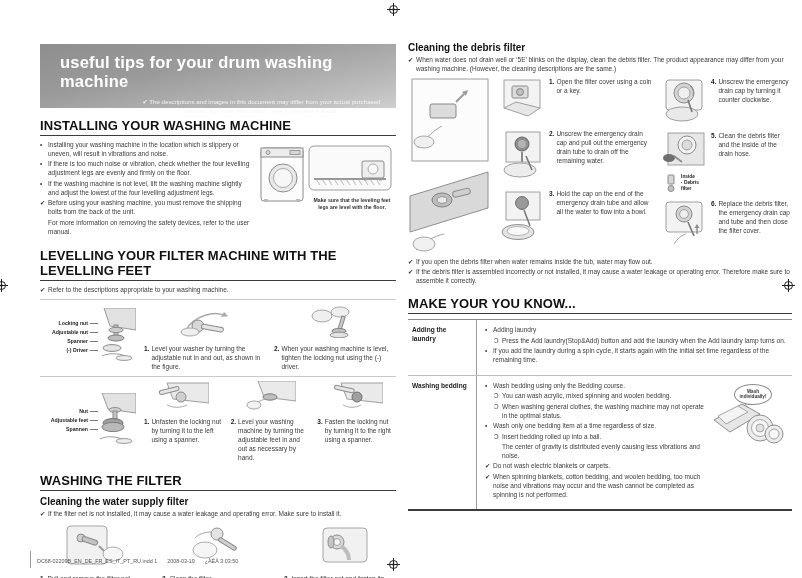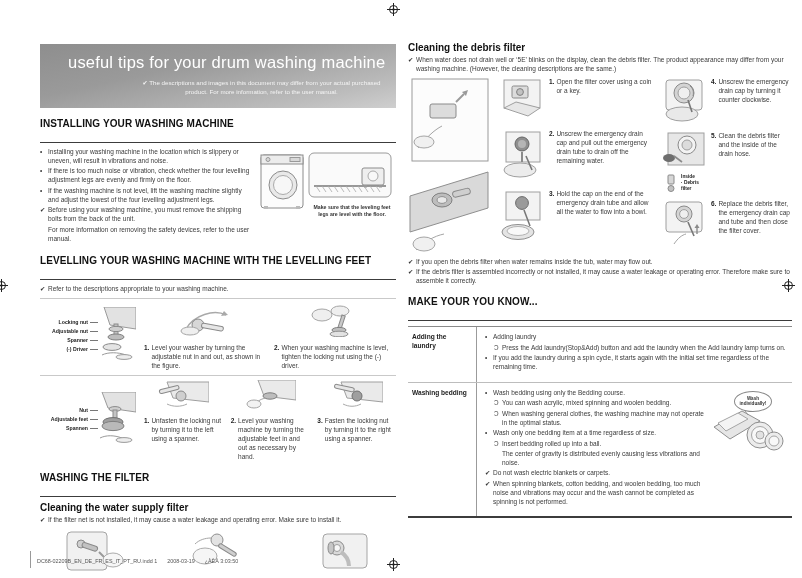--- a/index.html
+++ b/index.html
@@ -9,24 +9,24 @@
   .regmark{position:absolute;width:13px;height:13px;}
   .rm-top{left:387px;top:2px;}
   .rm-bottom{left:387px;top:557px;}
   .rm-left{left:-5px;top:278px;}
   .rm-right{left:782px;top:278px;}
 
   .col-left{position:absolute;left:40px;top:44px;width:356px;}
   .col-right{position:absolute;left:408px;top:38px;width:384px;}
 
   .banner{height:64px;background:linear-gradient(168deg,#8e8e8e 0%,#9a9a9a 38%,#bdbdbd 82%,#cfcfcf 100%);margin-bottom:4px;}
-  .banner-title{padding:9px 0 0 28px;font-size:16.5px;font-weight:normal;color:#fff;letter-spacing:.2px;}
+  .banner-title{padding:9px 0 0 20px;font-size:16.5px;font-weight:bold;color:#fff;letter-spacing:.2px;}
   .banner-note{margin-top:7px;padding:0 8px 0 95px;font-size:6.2px;line-height:1.45;color:#f4f4f4;text-align:center;}
 
-  .h1{font-size:10px;font-weight:bold;color:#111;border-bottom:1.8px solid #3c3c3c;padding-bottom:13px;margin:10px 0 5px 0;letter-spacing:.1px;}
+  .h1{font-size:13px;font-weight:bold;color:#111;border-bottom:1.8px solid #3c3c3c;padding-bottom:2px;margin:10px 0 5px 0;letter-spacing:.1px;}
   .h2{font-size:10px;font-weight:bold;color:#111;margin:4px 0 3px 0;}
   .txt,.li .t{font-size:6.5px;line-height:1.38;color:#3a3a3a;}
   .li{display:flex;margin-bottom:1.5px;}
   .li .m{flex:0 0 8px;font-size:6.3px;line-height:1.38;color:#333;}
   .li.ind{margin-left:9px;}
   .li.ind2{margin-left:17px;}
   .hr-thin{border-top:1px solid #c9c9c9;margin:4px 0;}
 
   .inst-flex{display:flex;gap:6px;}
   .inst-list{flex:1;}
@@ -148,21 +148,21 @@
                 <rect x="54" y="16" width="22" height="17" rx="2" fill="#eee" stroke="#8c8c8c"></rect>
                 <circle cx="65" cy="24" r="5" fill="#f8f8f8" stroke="#aaa"></circle>
                 <rect x="56" y="33" width="3" height="2.5" fill="#999"></rect>
                 <rect x="71" y="33" width="3" height="2.5" fill="#999"></rect>
               </svg></span>
           <div class="caption">Make sure that the leveling feet legs are level with the floor.</div>
         </div>
       </div>
     </div>
 
-    <div class="h1">LEVELLING YOUR WASHING MACHINE WITH THE LEVELLING FEET</div>
+    <div class="h1">LEVELLING YOUR FILTER MACHINE WITH THE LEVELLING FEET</div>
     <div class="li">
         <span class="m">✔</span>
         <span class="t">Refer to the descriptions appropriate to your washing machine.</span>
       </div>
     <div class="hr-thin"></div>
 
     <div class="lev-row">
       <div class="lev-diagram">
         <div class="lbl-col">
           <div class="lbl">Locking nut</div>

